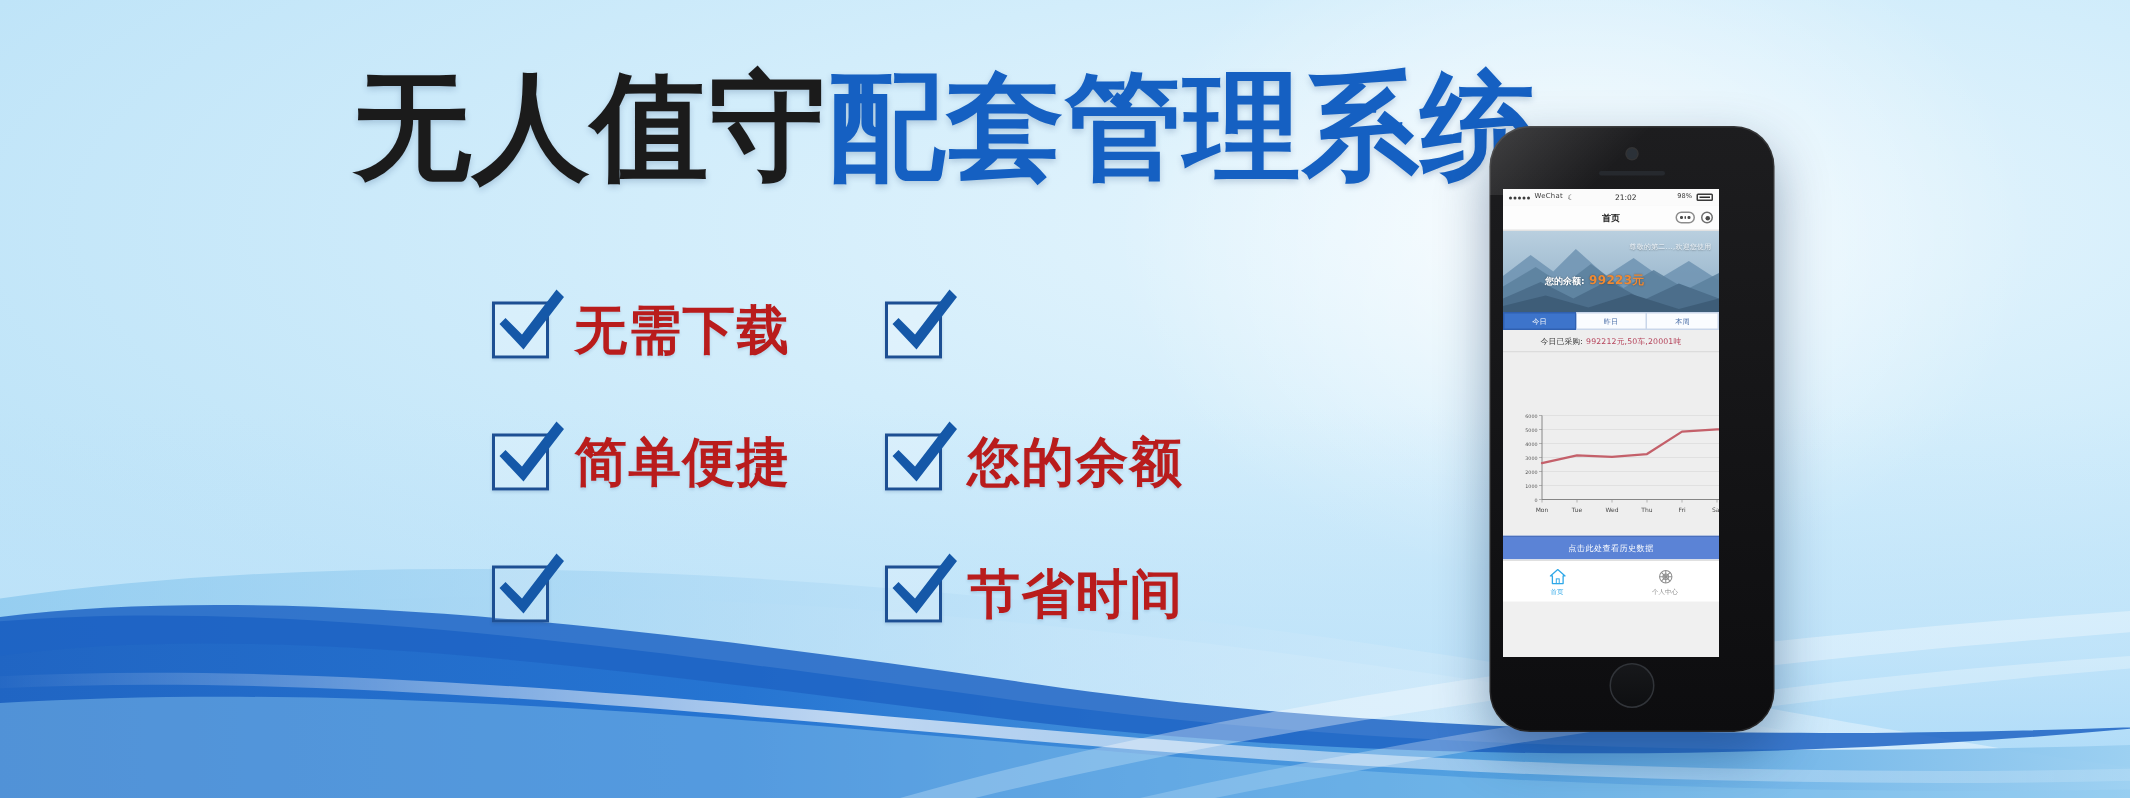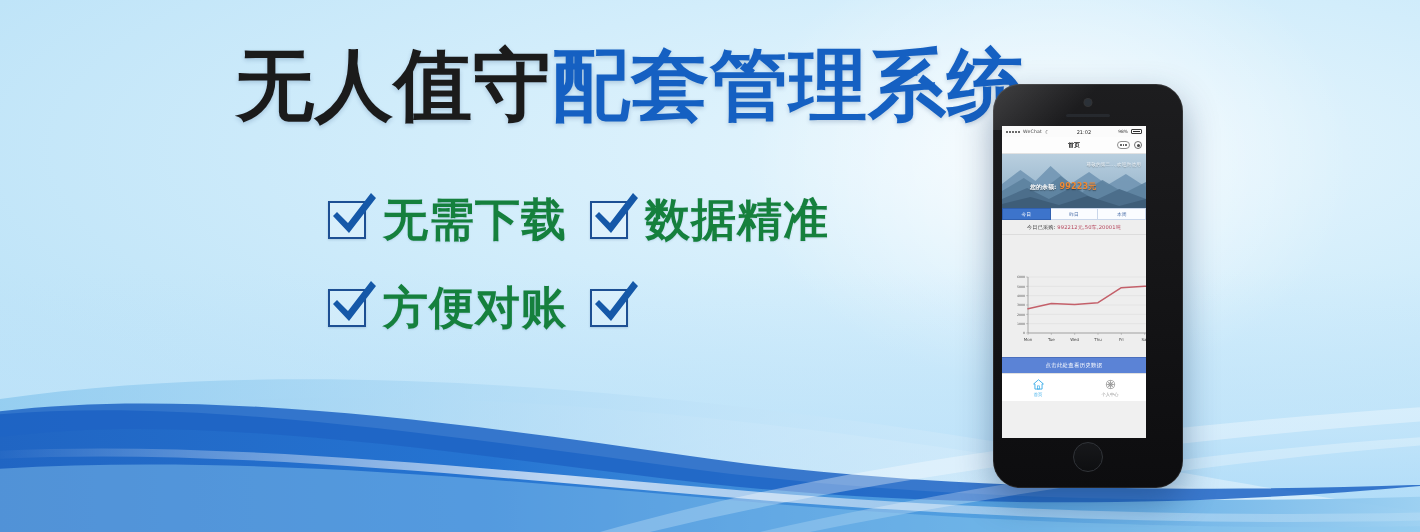--- a/index.html
+++ b/index.html
@@ -47,21 +47,21 @@
   .cbox{
     position:relative; width:38px; height:38px; flex:0 0 38px;
     border:2px solid #1d4f93; background:rgba(255,255,255,.22);
     box-shadow:0 1px 2px rgba(20,60,110,.18);
   }
   .cbox .tick{
     position:absolute; left:-3px; top:-13px; width:52px; height:50px;
     overflow:visible;
   }
   .feature-label{
-    font-size:45px; font-weight:bold; color:#15803d; letter-spacing:1px;
+    font-size:35px; font-weight:bold; color:#b91c1c; letter-spacing:1px;
     white-space:nowrap; text-shadow:0 1px 2px rgba(40,80,130,.16);
   }
 
   
   .phone{
     position:absolute; left:993px; top:84px;
     width:190px; height:404px;
     background:linear-gradient(180deg,#1d1d1f 0%,#141416 55%,#0d0d0f 100%);
     border-radius:27px;
     box-shadow:0 14px 34px rgba(20,55,100,.42), 0 0 0 1px rgba(255,255,255,.10) inset;
@@ -251,41 +251,56 @@
     </span>
     <span class="feature-label">无需下载</span>
   </div>
 
   <div class="feature">
     <span class="cbox">
       <svg class="tick" viewBox="0 0 52 50">
         <path d="M6,26 L10,22 L21,33 L44,3 L49,8 L22,43 Z" fill="#1558a8"></path>
       </svg>
     </span>
-    <span class="feature-label">数据精准</span>
-  </div>
-
-
-  <div class="feature">
-    <span class="cbox">
-      <svg class="tick" viewBox="0 0 52 50">
-        <path d="M6,26 L10,22 L21,33 L44,3 L49,8 L22,43 Z" fill="#1558a8"></path>
-      </svg>
-    </span>
-    <span class="feature-label">方便对账</span>
-  </div>
-
-  <div class="feature">
-    <span class="cbox">
-      <svg class="tick" viewBox="0 0 52 50">
-        <path d="M6,26 L10,22 L21,33 L44,3 L49,8 L22,43 Z" fill="#1558a8"></path>
-      </svg>
-    </span>
-  </div>
-
+  </div>
+
+  <div class="feature">
+    <span class="cbox">
+      <svg class="tick" viewBox="0 0 52 50">
+        <path d="M6,26 L10,22 L21,33 L44,3 L49,8 L22,43 Z" fill="#1558a8"></path>
+      </svg>
+    </span>
+    <span class="feature-label">简单便捷</span>
+  </div>
+
+  <div class="feature">
+    <span class="cbox">
+      <svg class="tick" viewBox="0 0 52 50">
+        <path d="M6,26 L10,22 L21,33 L44,3 L49,8 L22,43 Z" fill="#1558a8"></path>
+      </svg>
+    </span>
+    <span class="feature-label">您的余额</span>
+  </div>
+
+  <div class="feature">
+    <span class="cbox">
+      <svg class="tick" viewBox="0 0 52 50">
+        <path d="M6,26 L10,22 L21,33 L44,3 L49,8 L22,43 Z" fill="#1558a8"></path>
+      </svg>
+    </span>
+  </div>
+
+  <div class="feature">
+    <span class="cbox">
+      <svg class="tick" viewBox="0 0 52 50">
+        <path d="M6,26 L10,22 L21,33 L44,3 L49,8 L22,43 Z" fill="#1558a8"></path>
+      </svg>
+    </span>
+    <span class="feature-label">节省时间</span>
+  </div>
 </div>
 
 <div class="phone">
   <div class="phone-gloss"></div>
   <div class="phone-cam"></div>
   <div class="phone-speaker"></div>
 
   <div class="screen">
 
     <div class="statusbar">

